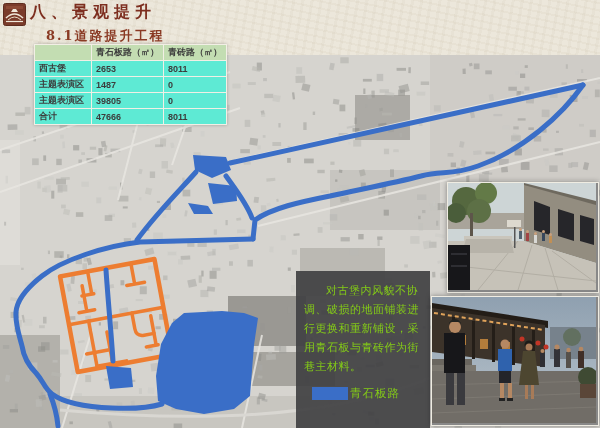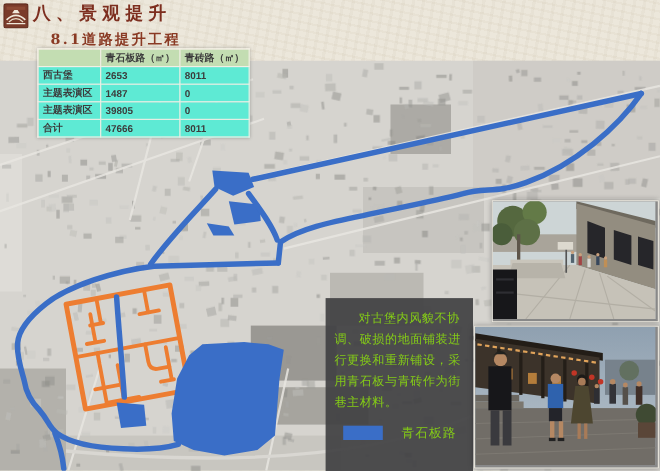--- a/index.html
+++ b/index.html
@@ -30,21 +30,21 @@
   #qty-table .c-brick{width:52px;text-align:center;}
   
   #map{left:0;top:55px;width:600px;height:373px;z-index:1;}
   
   #infobox{left:296px;top:271px;width:134px;height:178px;z-index:5;
     background:rgba(64,64,66,0.92);color:#84cc16;box-sizing:border-box;
     padding:10px 8px 0 8px;}
   #infobox .para{font-size:11px;line-height:19px;text-indent:2em;letter-spacing:0.5px;}
   .legend-row{display:flex;align-items:center;margin-top:10px;}
   .swatch{width:36px;height:13px;margin-left:8px;flex:none;}
-  .legend-label{font-size:11.5px;margin-left:17px;letter-spacing:1px;}
+  .legend-label{font-size:11.5px;margin-left:2px;letter-spacing:1px;}
   
   .photo{z-index:5;border:1px solid #efece2;box-shadow:0 0 5px rgba(0,0,0,0.4);background:#888;}
   #photo1{left:447px;top:182px;width:150px;height:109px;}
   #photo2{left:431px;top:296px;width:166px;height:128px;}
   .photo svg{display:block;}
 </style>
 </head>
 <body>
 
 <div class="abs" id="logo">

